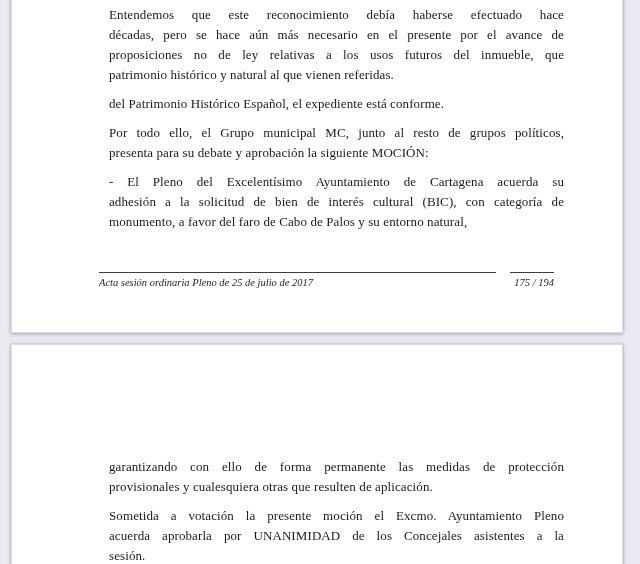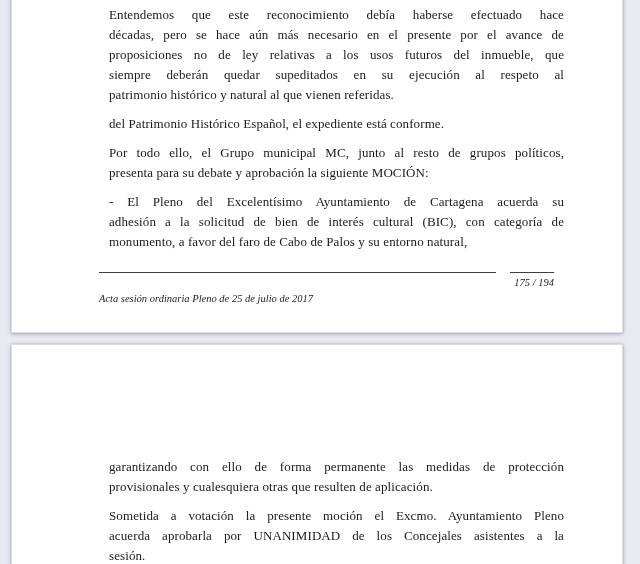--- a/index.html
+++ b/index.html
@@ -69,21 +69,21 @@
     display: flex;
     align-items: flex-start;
     font-style: italic;
     font-size: 10.5px;
     line-height: 13px;
     color: #222230;
   }
   .footer .f-left {
     flex: 1;
     border-top: 1px solid #3c3c46;
-    padding-top: 19px;
+    padding-top: 3px;
     text-align: left;
   }
   .footer .f-right {
     margin-left: 14px;
     border-top: 1px solid #3c3c46;
     padding-top: 3px;
     padding-left: 4px;
     text-align: center;
     white-space: nowrap;
   }
@@ -92,21 +92,20 @@
 <body style="--bg: #e9e9f1; --page: #ffffff; --ink: #1a1a1a;">
 
 <div class="viewer">
 
   <div class="page page1">
     <div class="content">
         <div class="para">
           <div class="line">Entendemos que este reconocimiento debía haberse efectuado hace</div>
           <div class="line">décadas, pero se hace aún más necesario en el presente por el avance de</div>
           <div class="line">proposiciones no de ley relativas a los usos futuros del inmueble, que</div>
-          <div class="line">siempre deberán quedar supeditados en su ejecución al respeto al</div>
           <div class="line last">patrimonio histórico y natural al que vienen referidas.</div>
         </div>
         <div class="para">
           <div class="line last">del Patrimonio Histórico Español, el expediente está conforme.</div>
         </div>
         <div class="para">
           <div class="line">Por todo ello, el Grupo municipal MC, junto al resto de grupos políticos,</div>
           <div class="line last">presenta para su debate y aprobación la siguiente MOCIÓN:</div>
         </div>
         <div class="para">

